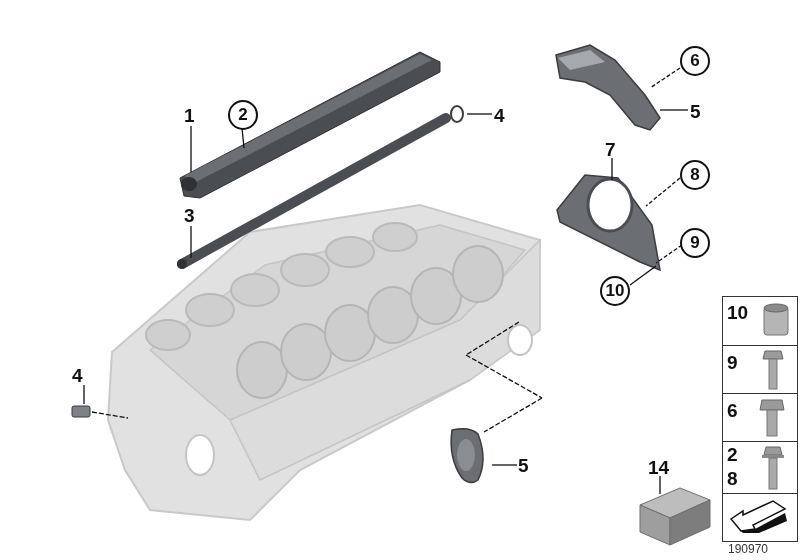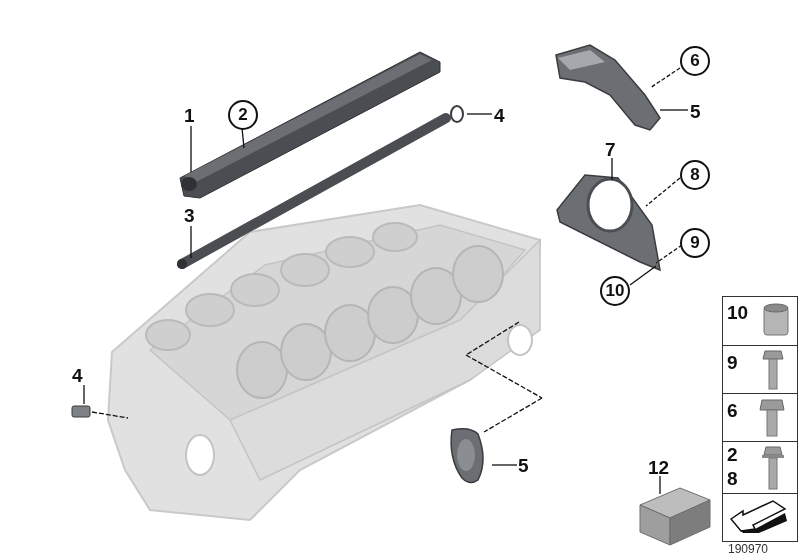--- a/index.html
+++ b/index.html
@@ -106,21 +106,21 @@
 <div class="clbl" style="left:228px;top:100px;">2</div>
 <div class="lbl" style="left:184px;top:206px;">3</div>
 <div class="lbl" style="left:494px;top:106px;">4</div>
 <div class="lbl" style="left:690px;top:102px;">5</div>
 <div class="clbl" style="left:680px;top:46px;">6</div>
 <div class="lbl" style="left:605px;top:140px;">7</div>
 <div class="clbl" style="left:680px;top:160px;">8</div>
 <div class="clbl" style="left:680px;top:228px;">9</div>
 <div class="clbl" style="left:600px;top:276px;">10</div>
 <div class="lbl" style="left:518px;top:456px;">5</div>
-<div class="lbl" style="left:648px;top:458px;">12</div>
+<div class="lbl" style="left:648px;top:458px;">14</div>
 <div class="lbl" style="left:72px;top:366px;">4</div>
 
 <div class="legend">
   <div class="cell" style="top:0;height:48px;">
     <span class="cell-num" style="top:6px;">10</span>
     <svg style="position:absolute;left:38px;top:6px;" width="30" height="36" viewBox="0 0 30 36">
       <rect x="3" y="4" width="24" height="28" rx="3" fill="#b5b5b5" stroke="#777"></rect>
       <ellipse cx="15" cy="5" rx="12" ry="4" fill="#8a8a8a" stroke="#666"></ellipse>
     </svg>
   </div>

